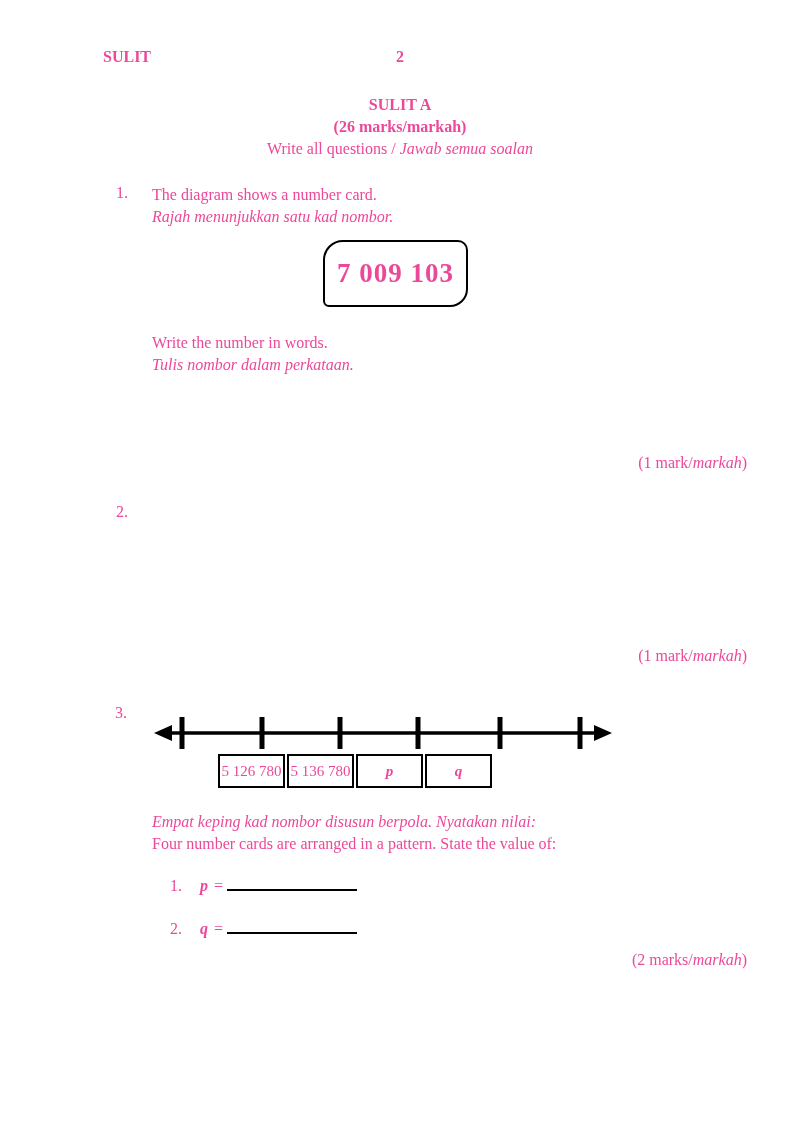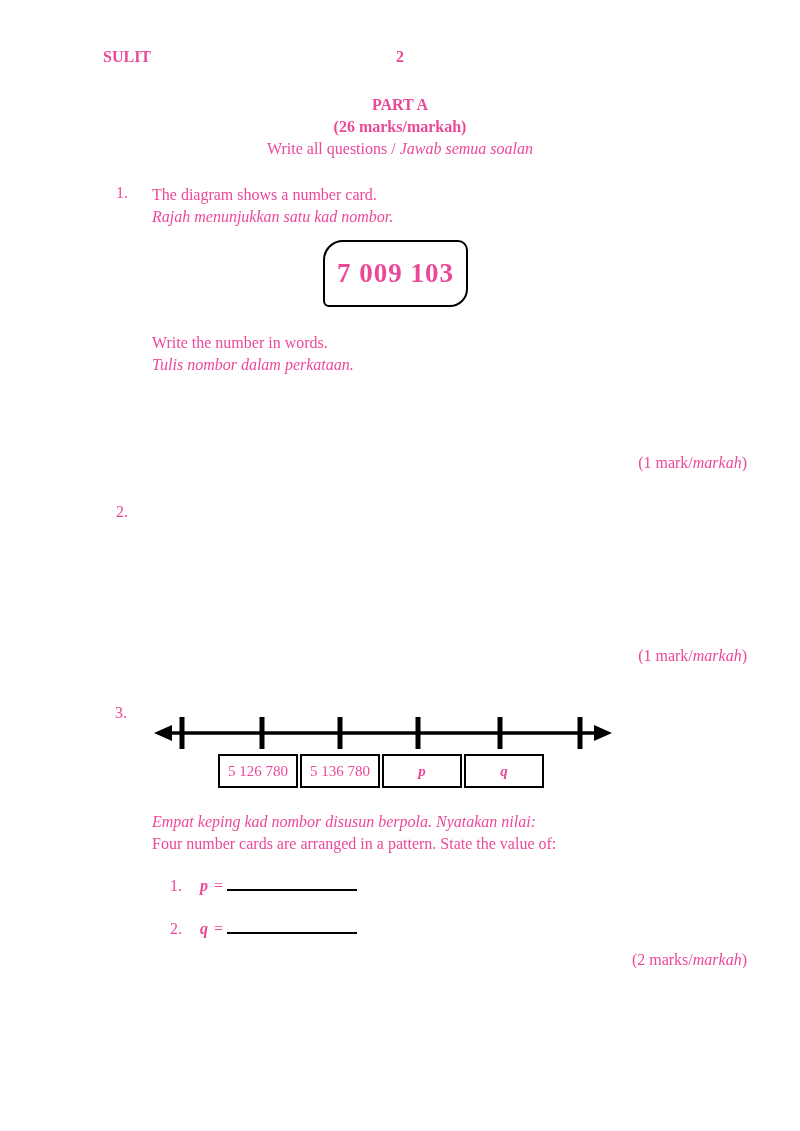--- a/index.html
+++ b/index.html
@@ -27,21 +27,21 @@
     font-weight:bold; font-size:27px;
     box-sizing:border-box;
     letter-spacing:1px;
   }
 
   .cards-row {
     left:218px; top:754px;
     display:flex; gap:2px;
   }
   .num-box {
-    width:80px; height:34px;
+    width:67px; height:34px;
     border:2px solid #000;
     box-sizing:border-box;
     display:flex; align-items:center; justify-content:center;
     font-size:15px;
     background:#fff;
   }
   .num-box.var { font-weight:bold; font-style:italic; }
 
   .answer-row { white-space:nowrap; }
   .answer-row .idx { display:inline-block; width:30px; }
@@ -55,21 +55,21 @@
   .prompt-line { white-space:nowrap; line-height:22px; }
 </style>
 </head>
 <body>
 
 <div class="page">
 
   <div class="abs b" style="left:103px; top:48px;">SULIT</div>
   <div class="abs b center-line" style="top:48px;">2</div>
 
-  <div class="abs b center-line" style="top:96px;">PART A</div>
+  <div class="abs b center-line" style="top:96px;">SULIT A</div>
   <div class="abs b center-line" style="top:118px;">(26 marks/markah)</div>
   <div class="abs center-line" style="top:140px;">
     <span>Write all questions / </span><span class="it">Jawab semua soalan</span>
   </div>
 
   <div class="abs" style="left:116px; top:184px;">1.</div>
   <div class="abs" style="left:152px; top:184px;">
     <div class="prompt-line">The diagram shows a number card.</div>
     <div class="prompt-line it">Rajah menunjukkan satu kad nombor.</div>
   </div>

